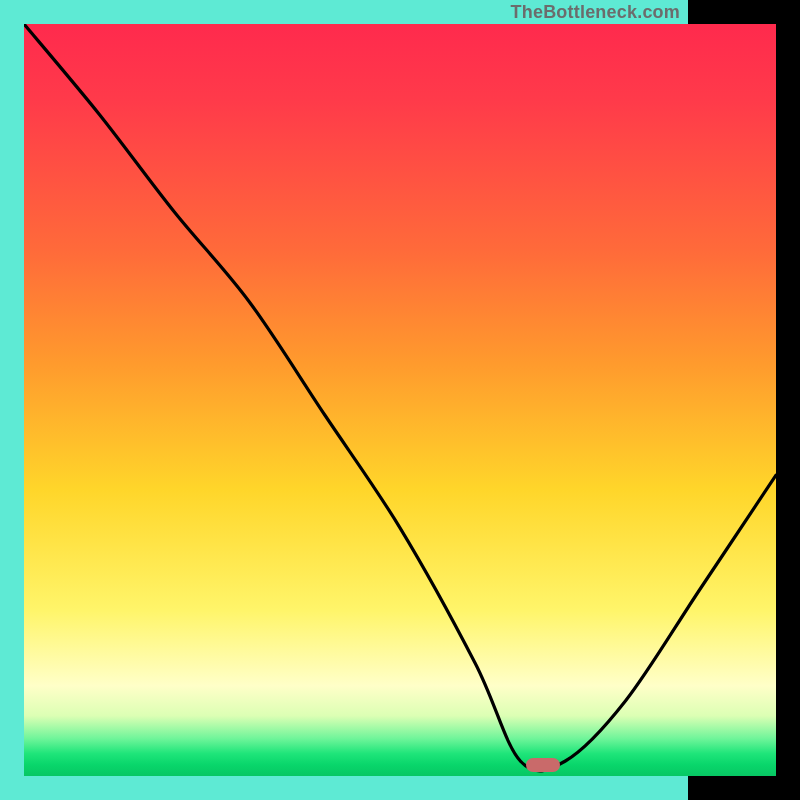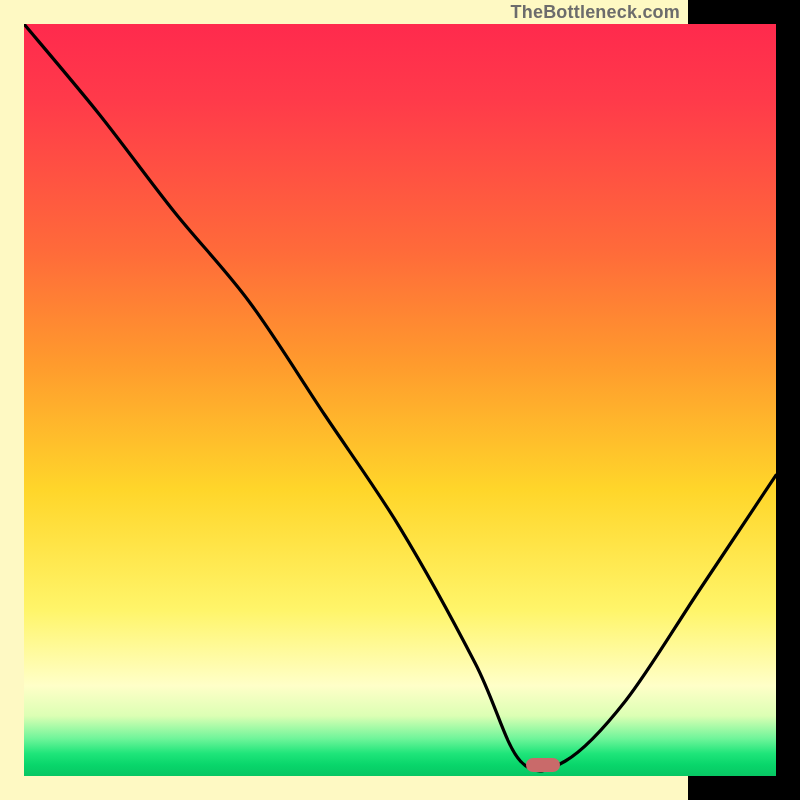--- a/index.html
+++ b/index.html
@@ -9,21 +9,21 @@
     height: 800px;
     background: #000;
     overflow: hidden;
   }
   .frame {
     position: absolute;
     left: 0;
     top: 0;
     width: 688px;
     height: 800px;
-    background: #fef9c3;
+    background: #5eead4;
     text-decoration: underline;
   }
   .plot-area {
     position: absolute;
     left: 24px;
     top: 24px;
     width: 752px;
     height: 752px;
     
     background: linear-gradient(

